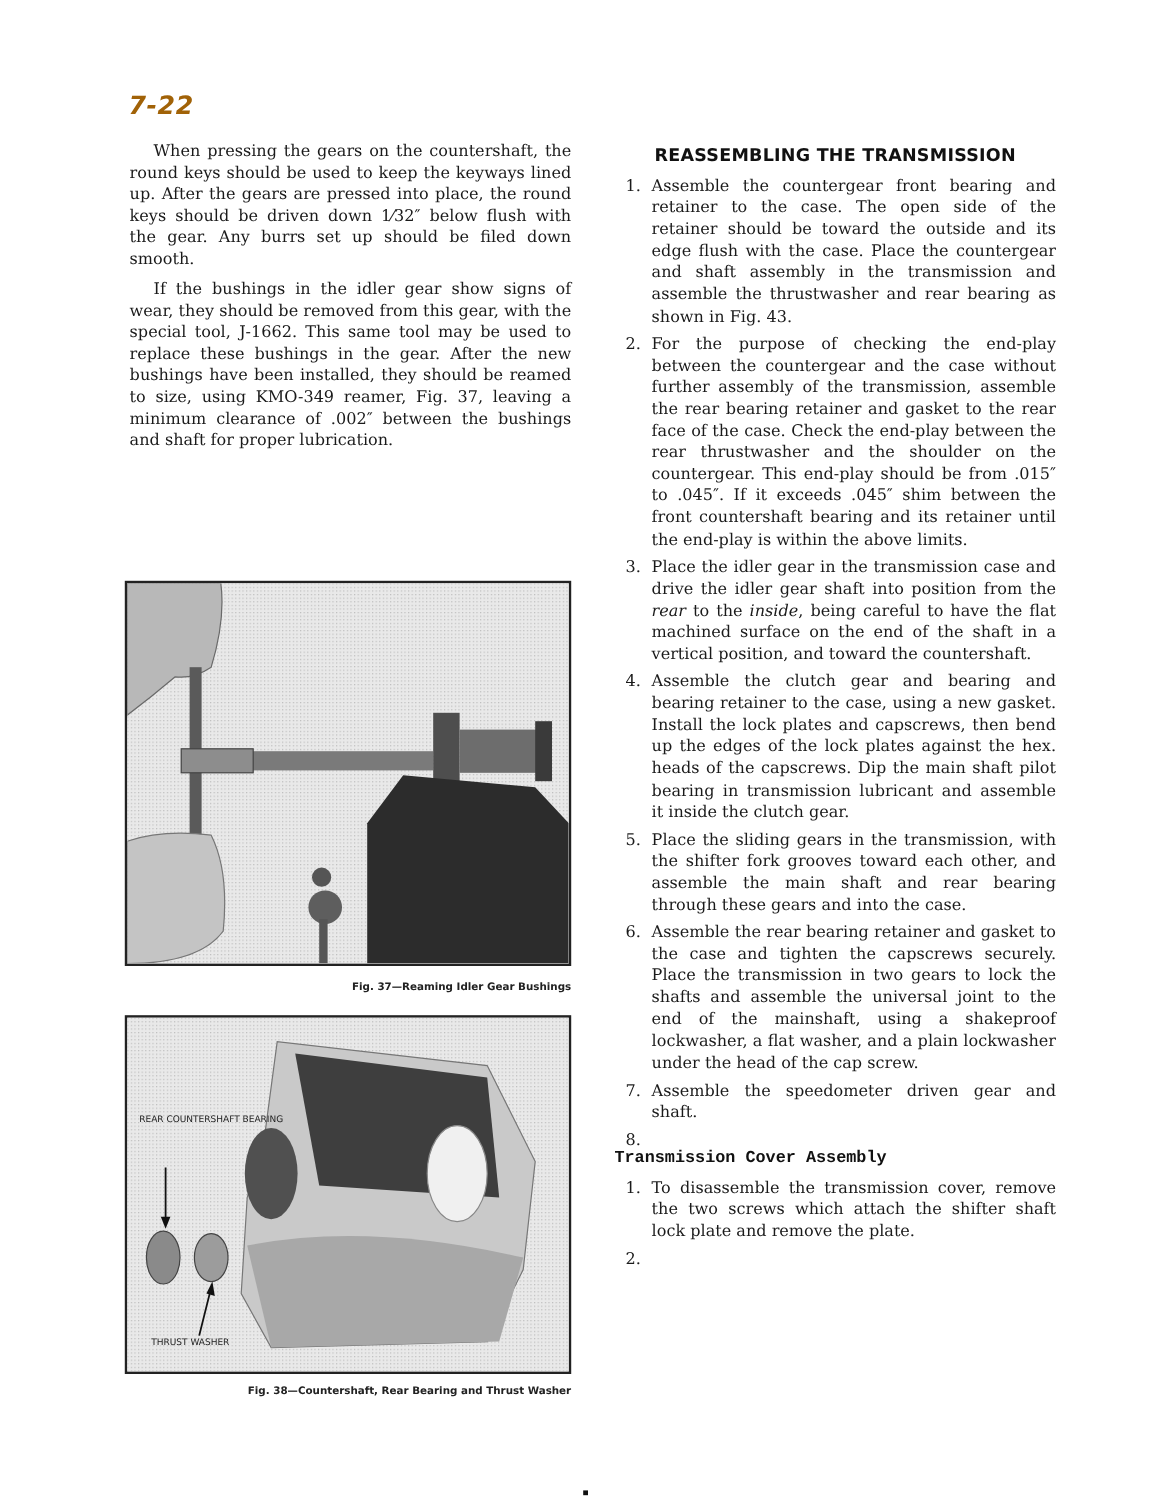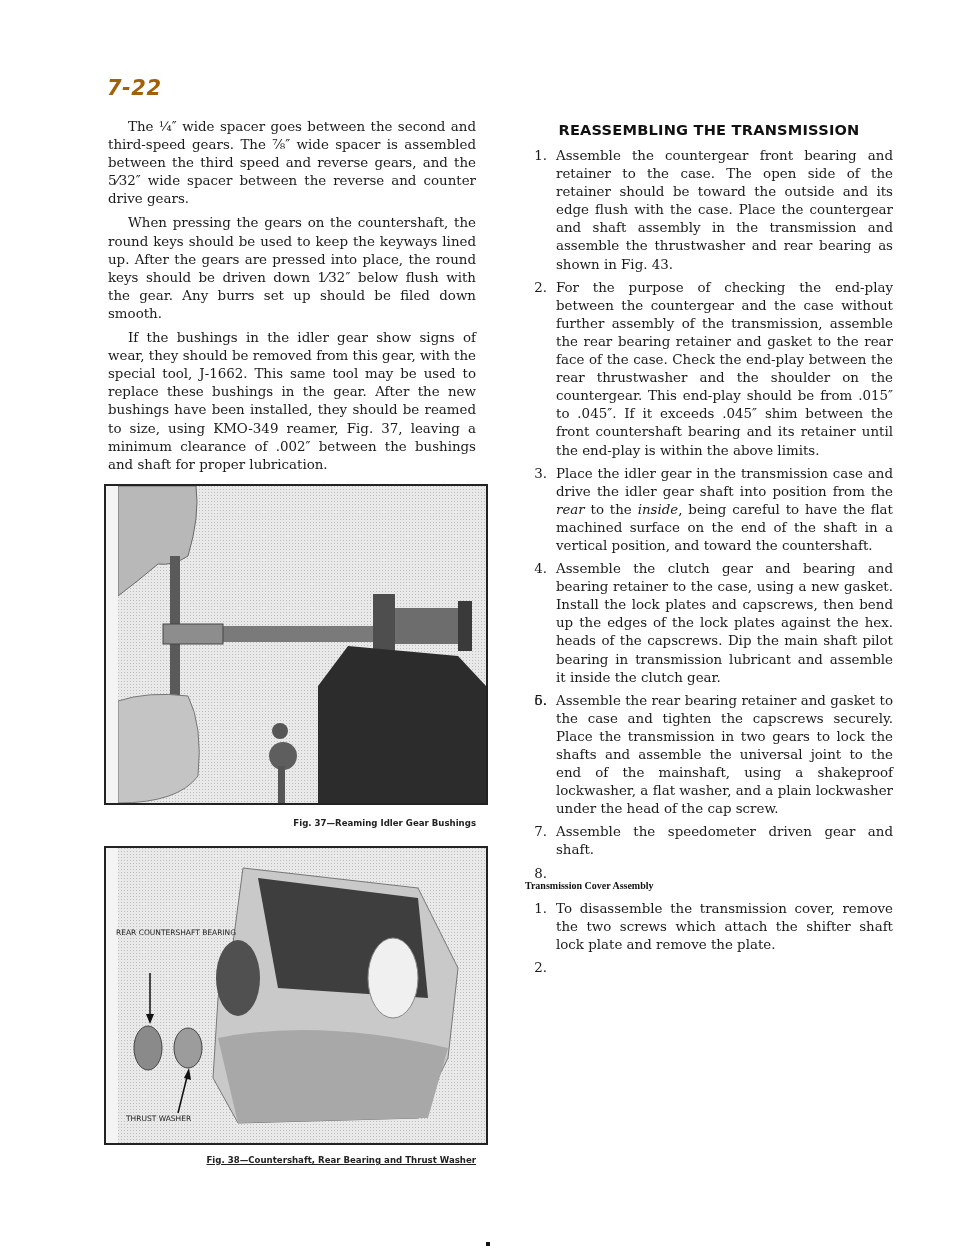--- a/index.html
+++ b/index.html
@@ -1,48 +1,47 @@
 <!DOCTYPE html>
 <html><head>
 <meta charset="utf-8">
 <style>
   html, body { margin:0; padding:0; background:#ffffff; }
   body { width:970px; height:1253px; position:relative; overflow:hidden;
          font-family:"DejaVu Serif", "Liberation Serif", serif; color:#1a1a1a; }
   .page-num { position:absolute; left:107px; top:76px; font-family:"DejaVu Sans", sans-serif;
               font-weight:bold; font-style:italic; font-size:21px; color:#a16207; letter-spacing:0.5px; }
   .col-left { position:absolute; left:108px; top:118px; width:368px; }
-  .col-right { position:absolute; left:525px; top:118px; width:368px; }
+  .col-right { position:absolute; left:512px; top:118px; width:368px; }
   p.para { margin:0 0 6px 0; font-size:13.4px; line-height:18.1px; text-align:justify; text-indent:20px; }
   .heading { font-family:"DejaVu Sans", sans-serif; font-weight:bold; font-size:14.6px;
              text-align:center; margin:3px 0 9px 0; letter-spacing:0.2px; color:#111; }
-  .subheading { font-family:Liberation Serif, serif; font-weight:bold; font-size:10px;
+  .subheading { font-family:Liberation Mono, monospace; font-weight:bold; font-size:14px;
              margin:20px 0 9px 0; color:#111; }
   ol.steps { list-style:none; margin:0; padding:0; }
   ol.steps li { position:relative; padding-left:31px; margin:0 0 5px 0; font-size:13.4px;
                 line-height:18.1px; text-align:justify; }
   ol.steps li .num { position:absolute; left:0; top:0; width:22px; text-align:right; }
-  .figure { position:absolute; left:104px; width:368px; border:2px solid #222; background:#f4f4f4; overflow:hidden;padding-left:12px; }
+  .figure { position:absolute; left:104px; width:368px; border:2px solid #222; background:#f4f4f4; overflow:hidden; }
   .fig37 { top:484px; height:317px; }
   .fig38 { top:846px; height:295px; }
   .caption { position:absolute; left:104px; width:372px; text-align:right; font-family:"DejaVu Sans", sans-serif;
              font-weight:bold; font-size:8.6px; color:#222; }
   .cap37 { top:818px; }
-  .cap38 { top:1155px;text-decoration:underline; }
+  .cap38 { top:1155px; }
   .callout { position:absolute; font-family:"DejaVu Sans", sans-serif; font-size:7.5px; color:#222; line-height:9px; }
   .dot { position:absolute; left:486px; top:1242px; width:4px; height:4px; background:#111; }
   svg { display:block; }
 </style>
 </head>
 <body>
 
 <div class="page-num">7-22</div>
 
 <div class="col-left">
-  <p class="para">The ¼″ wide spacer goes between the second and third-speed gears. The ⅞″ wide spacer is assembled between the third speed and reverse gears, and the 5⁄32″ wide spacer between the reverse and counter drive gears.</p>
   <p class="para">When pressing the gears on the countershaft, the round keys should be used to keep the keyways lined up. After the gears are pressed into place, the round keys should be driven down 1⁄32″ below flush with the gear. Any burrs set up should be filed down smooth.</p>
   <p class="para">If the bushings in the idler gear show signs of wear, they should be removed from this gear, with the special tool, J-1662. This same tool may be used to replace these bushings in the gear. After the new bushings have been installed, they should be reamed to size, using KMO-349 reamer, Fig. 37, leaving a minimum clearance of .002″ between the bushings and shaft for proper lubrication.</p>
 </div>
 
 <div class="figure fig37">
   <svg width="368" height="317" viewBox="0 0 368 317">
     <defs>
       <pattern id="halftone" width="3" height="3" patternUnits="userSpaceOnUse">
         <rect width="3" height="3" fill="#e9e9e9"></rect>
           <rect width="1" height="1" fill="#bdbdbd"></rect>
@@ -94,21 +93,21 @@
 </div>
 <div class="caption cap38">Fig. 38—Countershaft, Rear Bearing and Thrust Washer</div>
 
 <div class="col-right">
   <div class="heading">REASSEMBLING THE TRANSMISSION</div>
   <ol class="steps">
     <li><span class="num">1.</span><span>Assemble the countergear front bearing and retainer to the case. The open side of the retainer should be toward the outside and its edge flush with the case. Place the countergear and shaft assembly in the transmission and assemble the thrustwasher and rear bearing as shown in Fig. 43.</span></li>
     <li><span class="num">2.</span><span>For the purpose of checking the end-play between the countergear and the case without further assembly of the transmission, assemble the rear bearing retainer and gasket to the rear face of the case. Check the end-play between the rear thrustwasher and the shoulder on the countergear. This end-play should be from .015″ to .045″. If it exceeds .045″ shim between the front countershaft bearing and its retainer until the end-play is within the above limits.</span></li>
     <li><span class="num">3.</span><span>Place the idler gear in the transmission case and drive the idler gear shaft into position from the </span><em>rear</em><span> to the </span><em>inside</em><span>, being careful to have the flat machined surface on the end of the shaft in a vertical position, and toward the countershaft.</span></li>
     <li><span class="num">4.</span><span>Assemble the clutch gear and bearing and bearing retainer to the case, using a new gasket. Install the lock plates and capscrews, then bend up the edges of the lock plates against the hex. heads of the capscrews. Dip the main shaft pilot bearing in transmission lubricant and assemble it inside the clutch gear.</span></li>
-    <li><span class="num">5.</span></li>
+    <li><span class="num">5.</span><span>Place the sliding gears in the transmission, with the shifter fork grooves toward each other, and assemble the main shaft and rear bearing through these gears and into the case.</span></li>
     <li><span class="num">6.</span><span>Assemble the rear bearing retainer and gasket to the case and tighten the capscrews securely. Place the transmission in two gears to lock the shafts and assemble the universal joint to the end of the mainshaft, using a shakeproof lockwasher, a flat washer, and a plain lockwasher under the head of the cap screw.</span></li>
     <li><span class="num">7.</span><span>Assemble the speedometer driven gear and shaft.</span></li>
     <li><span class="num">8.</span></li>
   </ol>
   <div class="subheading">Transmission Cover Assembly</div>
   <ol class="steps">
     <li><span class="num">1.</span><span>To disassemble the transmission cover, remove the two screws which attach the shifter shaft lock plate and remove the plate.</span></li>
     <li><span class="num">2.</span></li>
   </ol>
 </div>

